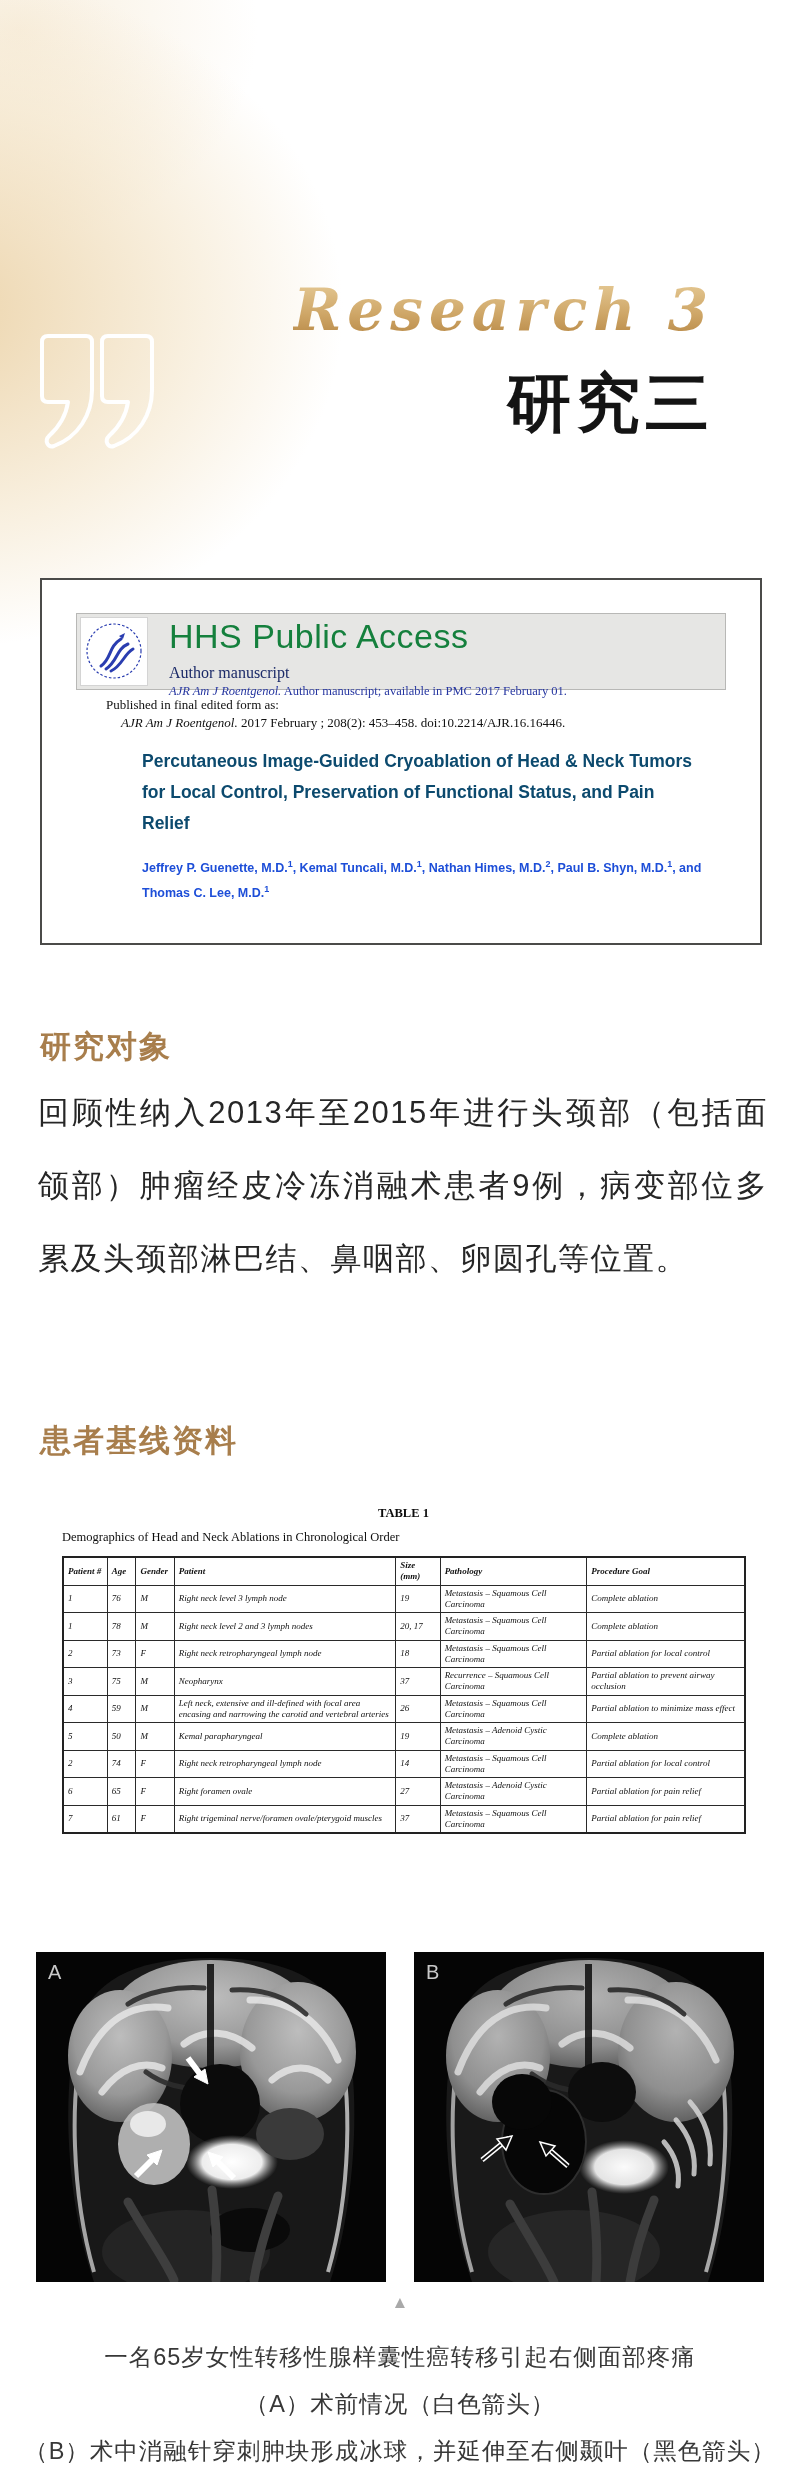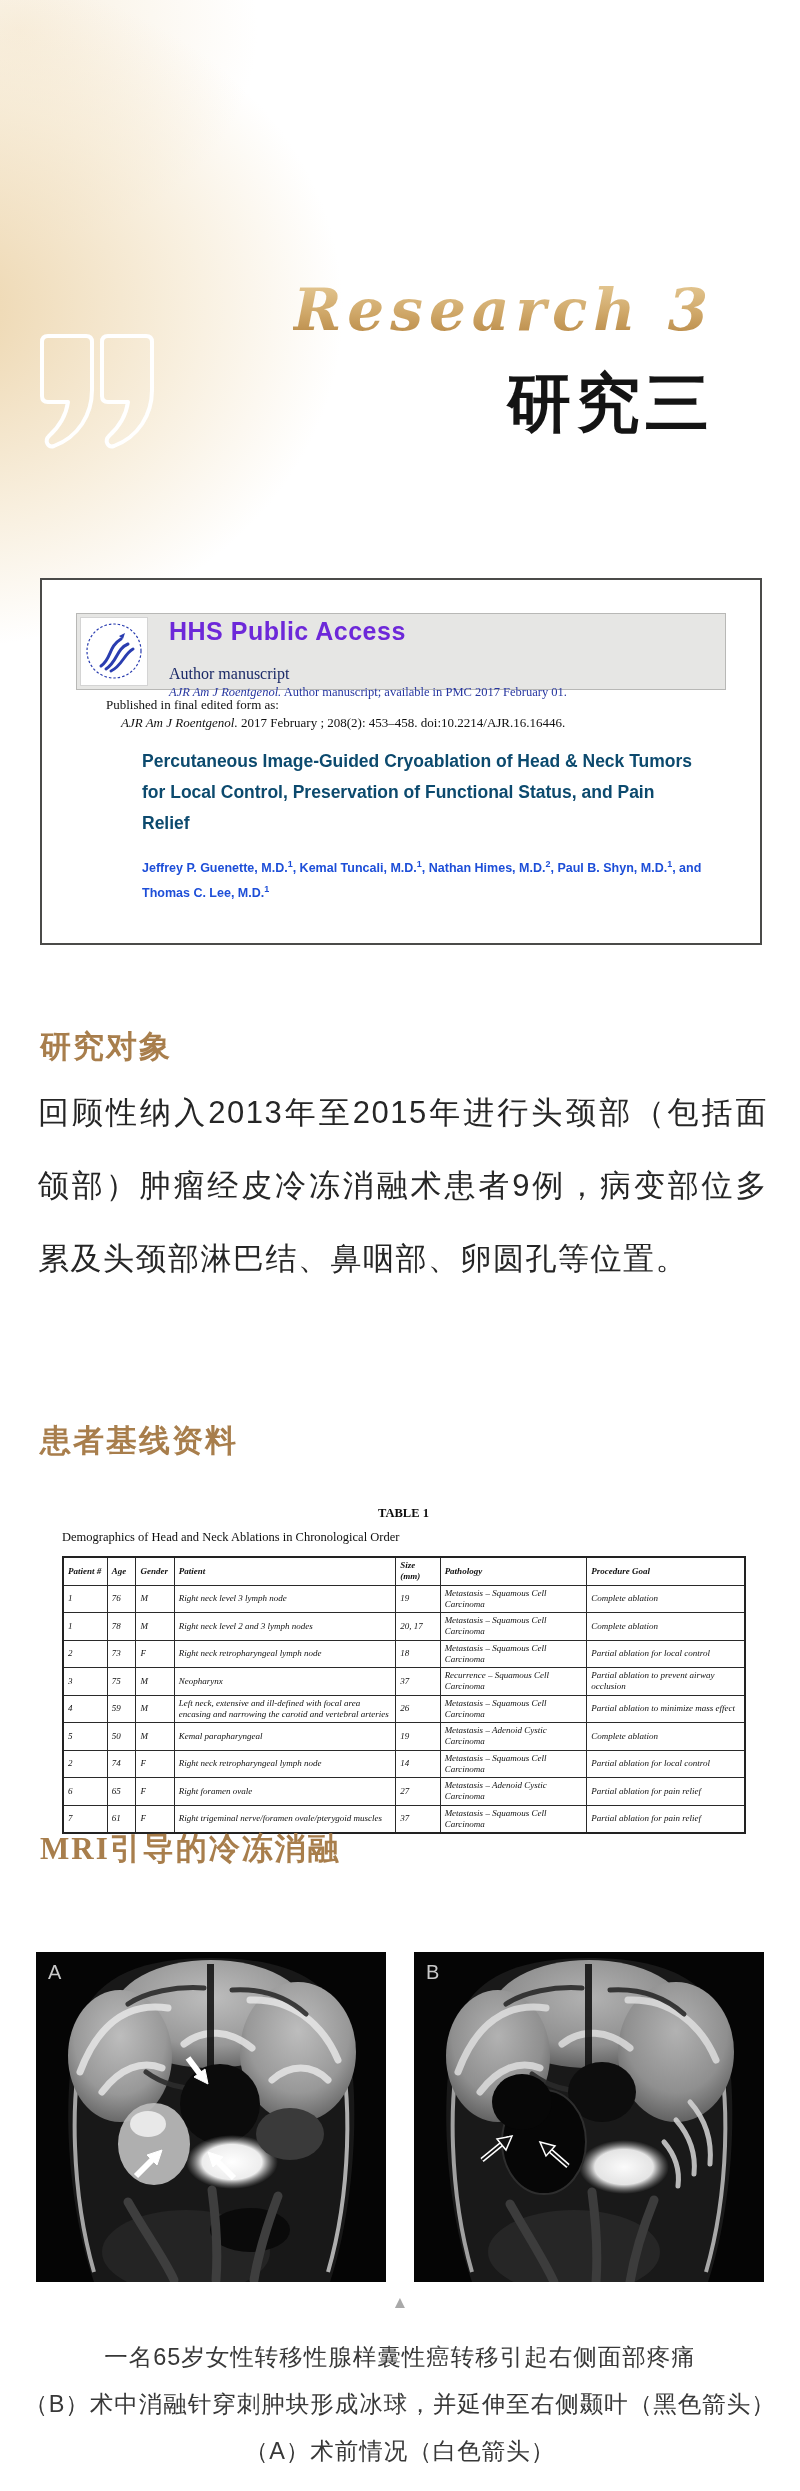--- a/index.html
+++ b/index.html
@@ -27,22 +27,22 @@
     font-family:"Liberation Serif", serif;font-weight:700;
     font-size:64px;letter-spacing:5px;color:#141414;white-space:nowrap;
   }
   
   .paper-card{position:absolute;left:40px;top:578px;width:718px;height:363px;
     background:#ffffff;border:2px solid #4b4b49;}
   .hhs-band{position:absolute;left:34px;top:33px;width:650px;height:77px;
     background:#e6e6e4;border:1px solid #b8b8b6;display:flex;box-sizing:border-box;}
   .hhs-logo{width:68px;height:69px;margin:3px;background:#ffffff;border:1px solid #d4d4d4;box-sizing:border-box;flex:none;}
   .hhs-texts{padding-left:18px;padding-top:3px;}
-  .hhs-title{font-weight:700;font-size:25px;letter-spacing:0.5px;color:#6d28d9;font-family:"Liberation Sans",sans-serif;}
-  .hhs-sub{font-family:"Liberation Serif",serif;font-size:16px;color:#1b2a68;margin-top:19px;}
+  .hhs-title{font-weight:400;font-size:34px;letter-spacing:0.5px;color:#15803d;font-family:"Liberation Sans",sans-serif;}
+  .hhs-sub{font-family:"Liberation Serif",serif;font-size:16px;color:#1b2a68;margin-top:8px;}
   .hhs-avail{font-family:"Liberation Serif",serif;font-size:12.5px;color:#2535a0;margin-top:2px;}
   .hhs-avail .jrnl{font-style:italic;}
   .pub-label{position:absolute;left:64px;top:117px;font-family:"Liberation Serif",serif;font-size:13px;color:#101010;}
   .pub-ref{position:absolute;left:79px;top:135px;font-family:"Liberation Serif",serif;font-size:13px;color:#101010;}
   .pub-ref .jrnl{font-style:italic;}
   .paper-title{position:absolute;left:100px;top:166px;width:560px;margin:0;
     font-size:17.5px;font-weight:700;line-height:31px;color:#0c4a6e;}
   .authors{position:absolute;left:100px;top:274px;width:580px;
     font-size:12.5px;font-weight:700;color:#1d4ed8;line-height:21px;}
   .authors sup{font-size:9px;}
@@ -224,21 +224,20 @@
             <td>F</td>
             <td>Right trigeminal nerve/foramen ovale/pterygoid muscles</td>
             <td>37</td>
             <td>Metastasis – Squamous Cell Carcinoma</td>
             <td>Partial ablation for pain relief</td>
           </tr>
         </tbody>
       </table>
   </div>
 
-  <h3 class="gold-h h-mri">MRI引导的冷冻消融</h3>
 
   <svg class="mri panel-a" viewBox="0 0 350 330">
     <defs>
       <radialGradient id="brainA" cx="0.5" cy="0.35" r="0.8">
         <stop offset="0" stop-color="#bdbdbd"></stop>
           <stop offset="0.55" stop-color="#989898"></stop>
           <stop offset="1" stop-color="#474747"></stop>
       </radialGradient>
       <radialGradient id="glowA" cx="0.5" cy="0.5" r="0.5">
         <stop offset="0" stop-color="#ffffff"></stop>
@@ -347,17 +346,17 @@
       <polygon points="98,184 92,198 83,187" fill="#111111" stroke="#ffffff" stroke-width="1.5"></polygon>
       <line x1="154" y1="214" x2="131" y2="194" stroke="#ffffff" stroke-width="5"></line>
       <line x1="154" y1="214" x2="131" y2="194" stroke="#111111" stroke-width="2"></line>
       <polygon points="126,190 141,194 132,204" fill="#111111" stroke="#ffffff" stroke-width="1.5"></polygon>
     </g>
   </svg>
 
   <div class="fig-pointer">▲</div>
   <div class="fig-caption">
     <div>一名65岁女性转移性腺样囊性癌转移引起右侧面部疼痛</div>
+    <div>（A）术前情况（白色箭头）</div>
     <div>（B）术中消融针穿刺肿块形成冰球，并延伸至右侧颞叶（黑色箭头）</div>
-    <div>（A）术前情况（白色箭头）</div>
   </div>
 
 </div>
 
 </body></html>

